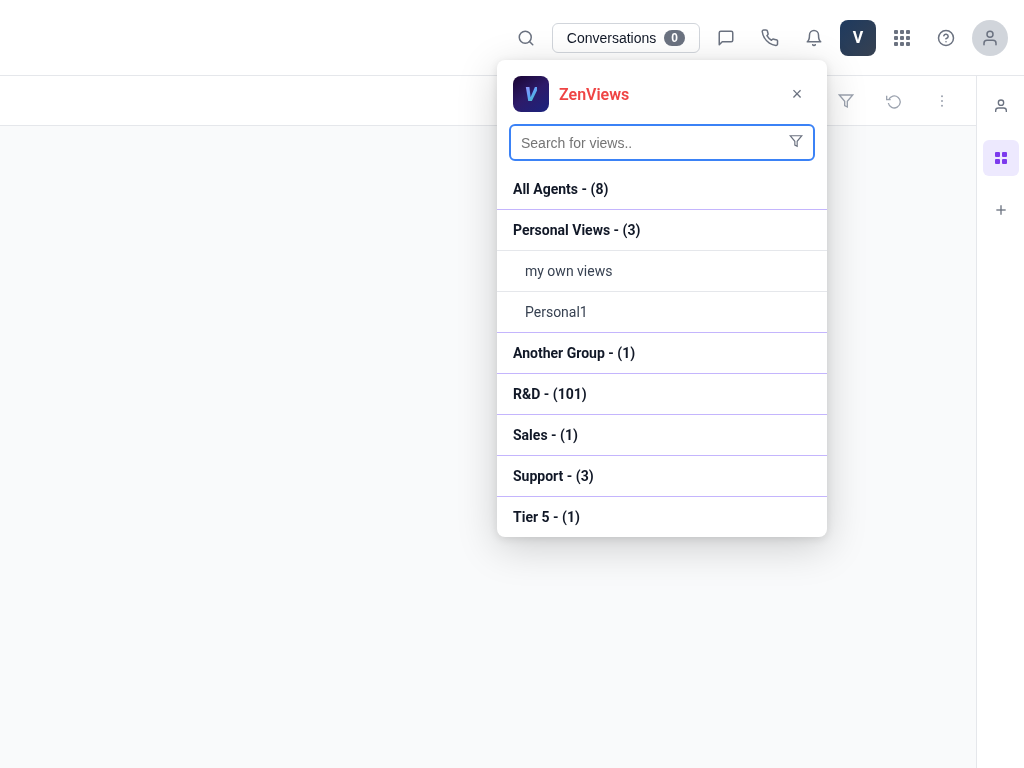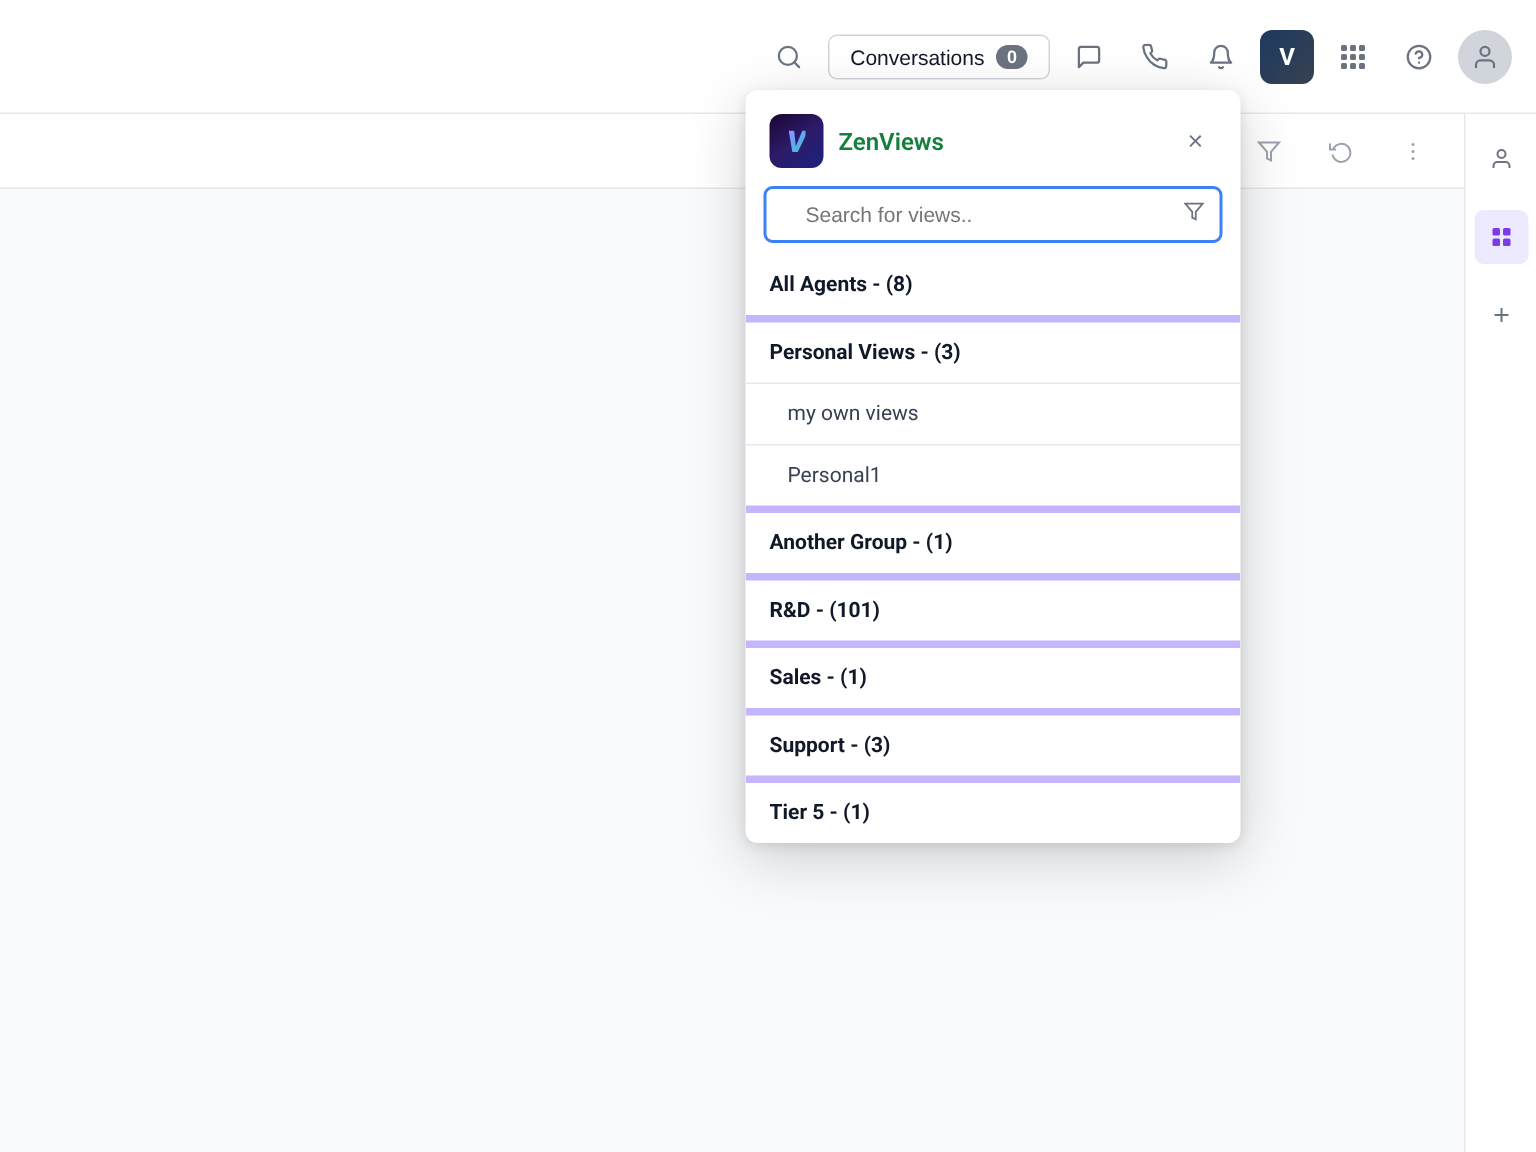--- a/index.html
+++ b/index.html
@@ -190,21 +190,21 @@
       font-style: italic;
       background: linear-gradient(135deg, #a78bfa, #60a5fa, #34d399);
       -webkit-background-clip: text;
       -webkit-text-fill-color: transparent;
       background-clip: text;
     }
 
     .popup-title {
       font-size: 16px;
       font-weight: 600;
-      color: #15803d;
+      color: #ef4444;
     }
 
     .popup-close {
       width: 28px;
       height: 28px;
       border: none;
       background: transparent;
       cursor: pointer;
       color: #6b7280;
       font-size: 18px;
@@ -228,41 +228,40 @@
       background: #fff;
     }
 
     .search-input {
       flex: 1;
       border: none;
       outline: none;
       font-size: 14px;
       color: #9ca3af;
       background: transparent;
-      margin-left: 16px;
     }
 
     .filter-icon {
       color: #6b7280;
       font-size: 14px;
       cursor: pointer;
     }
 
     
     .popup-list {
       overflow-y: auto;
       max-height: 580px;
     }
 
     .list-group-header {
       padding: 12px 16px;
       font-size: 14px;
       font-weight: 700;
       color: #111827;
-      border-top: 5px solid #c4b5fd;
+      border-top: 1px solid #c4b5fd;
       cursor: pointer;
     }
 
     .list-group-header:first-child {
       border-top: none;
     }
 
     .list-item {
       padding: 12px 16px 12px 28px;
       font-size: 14px;

